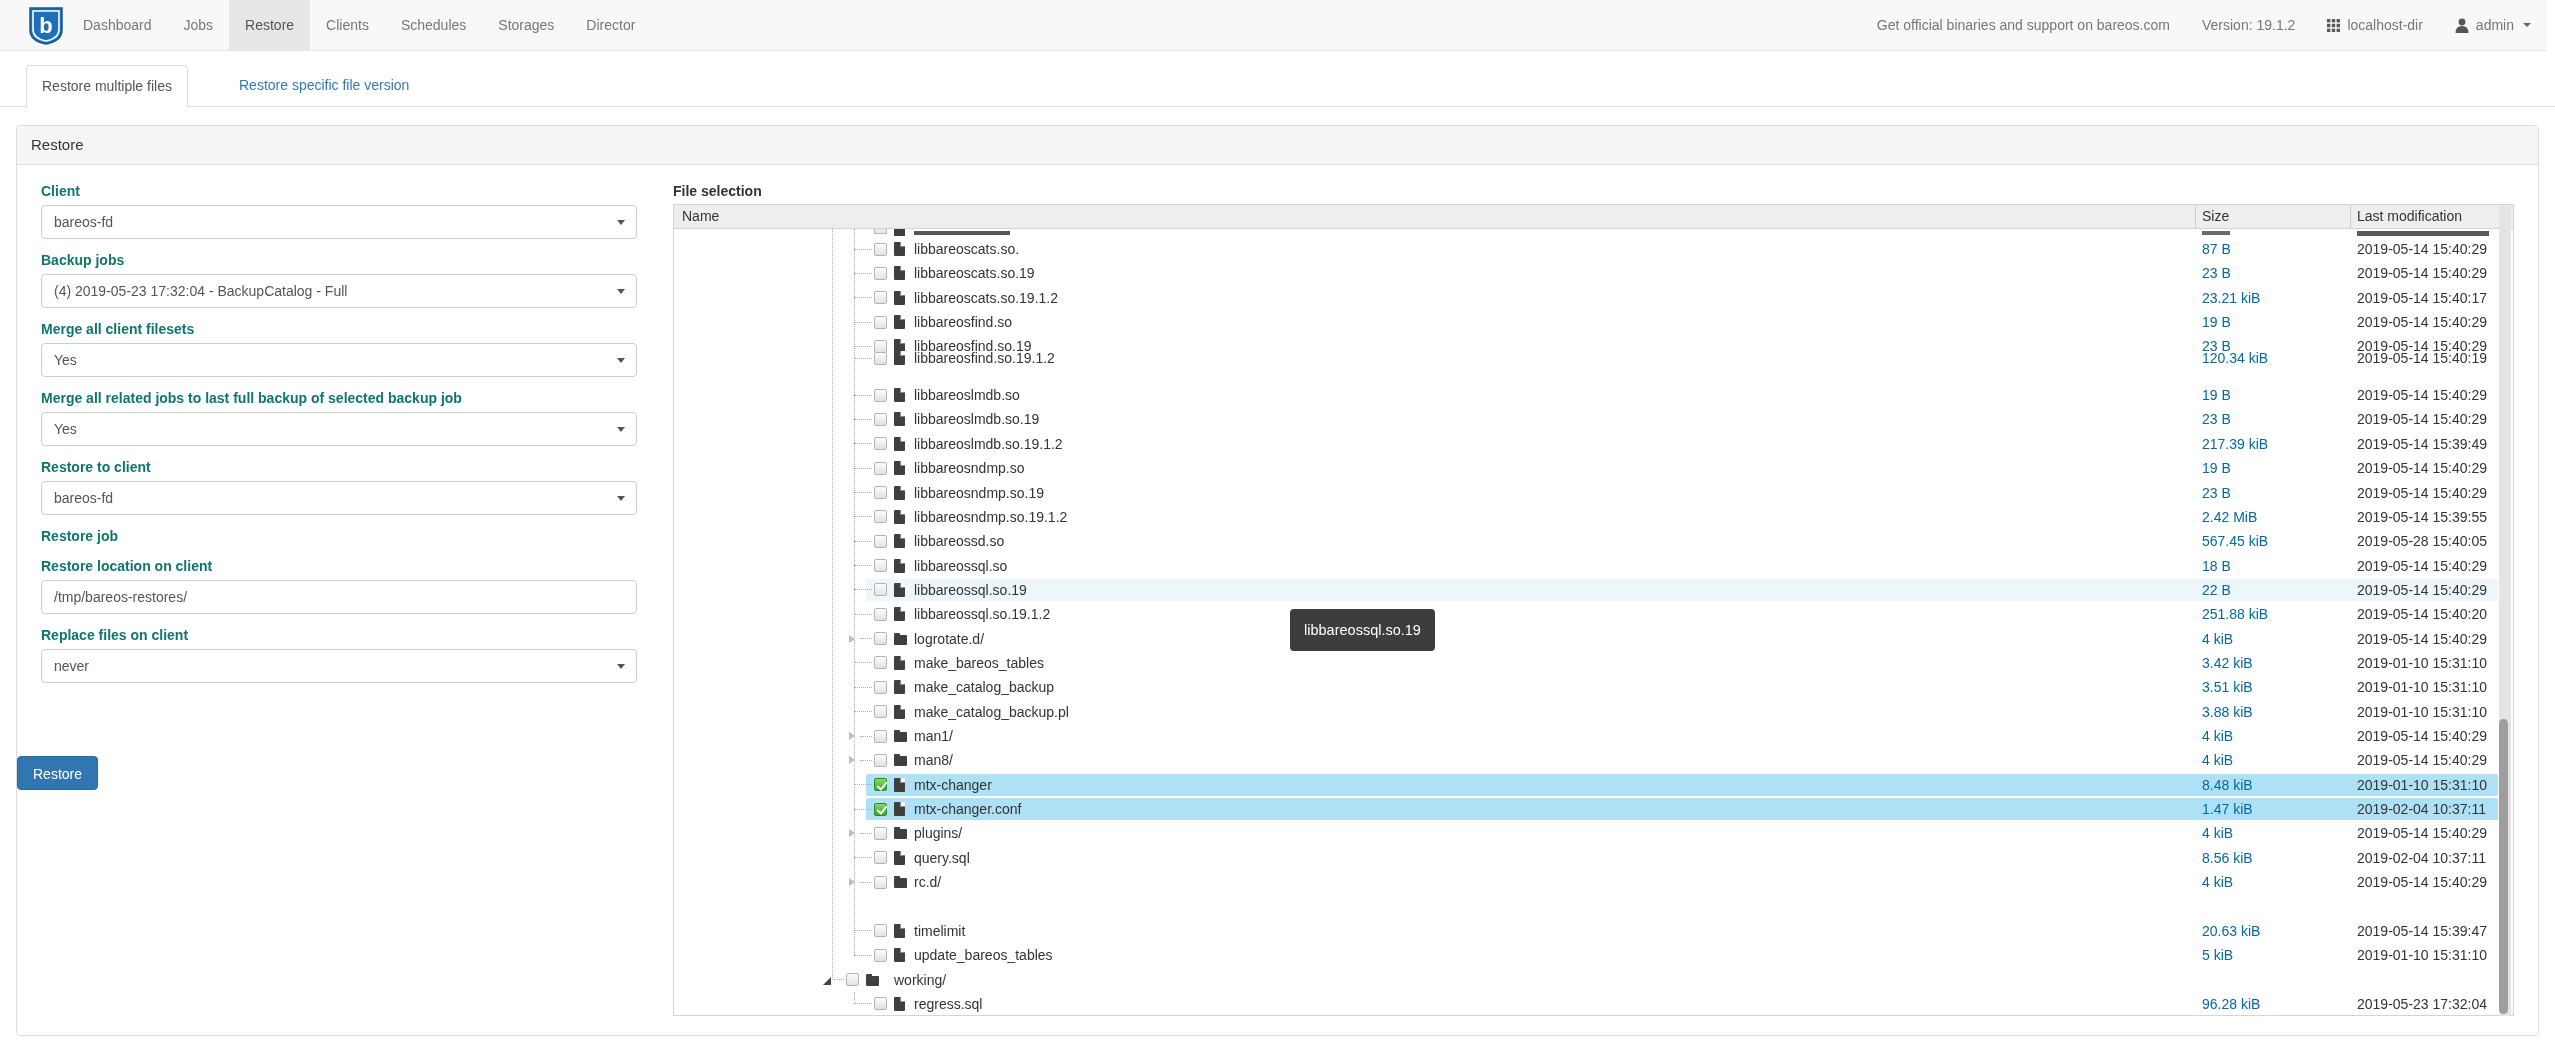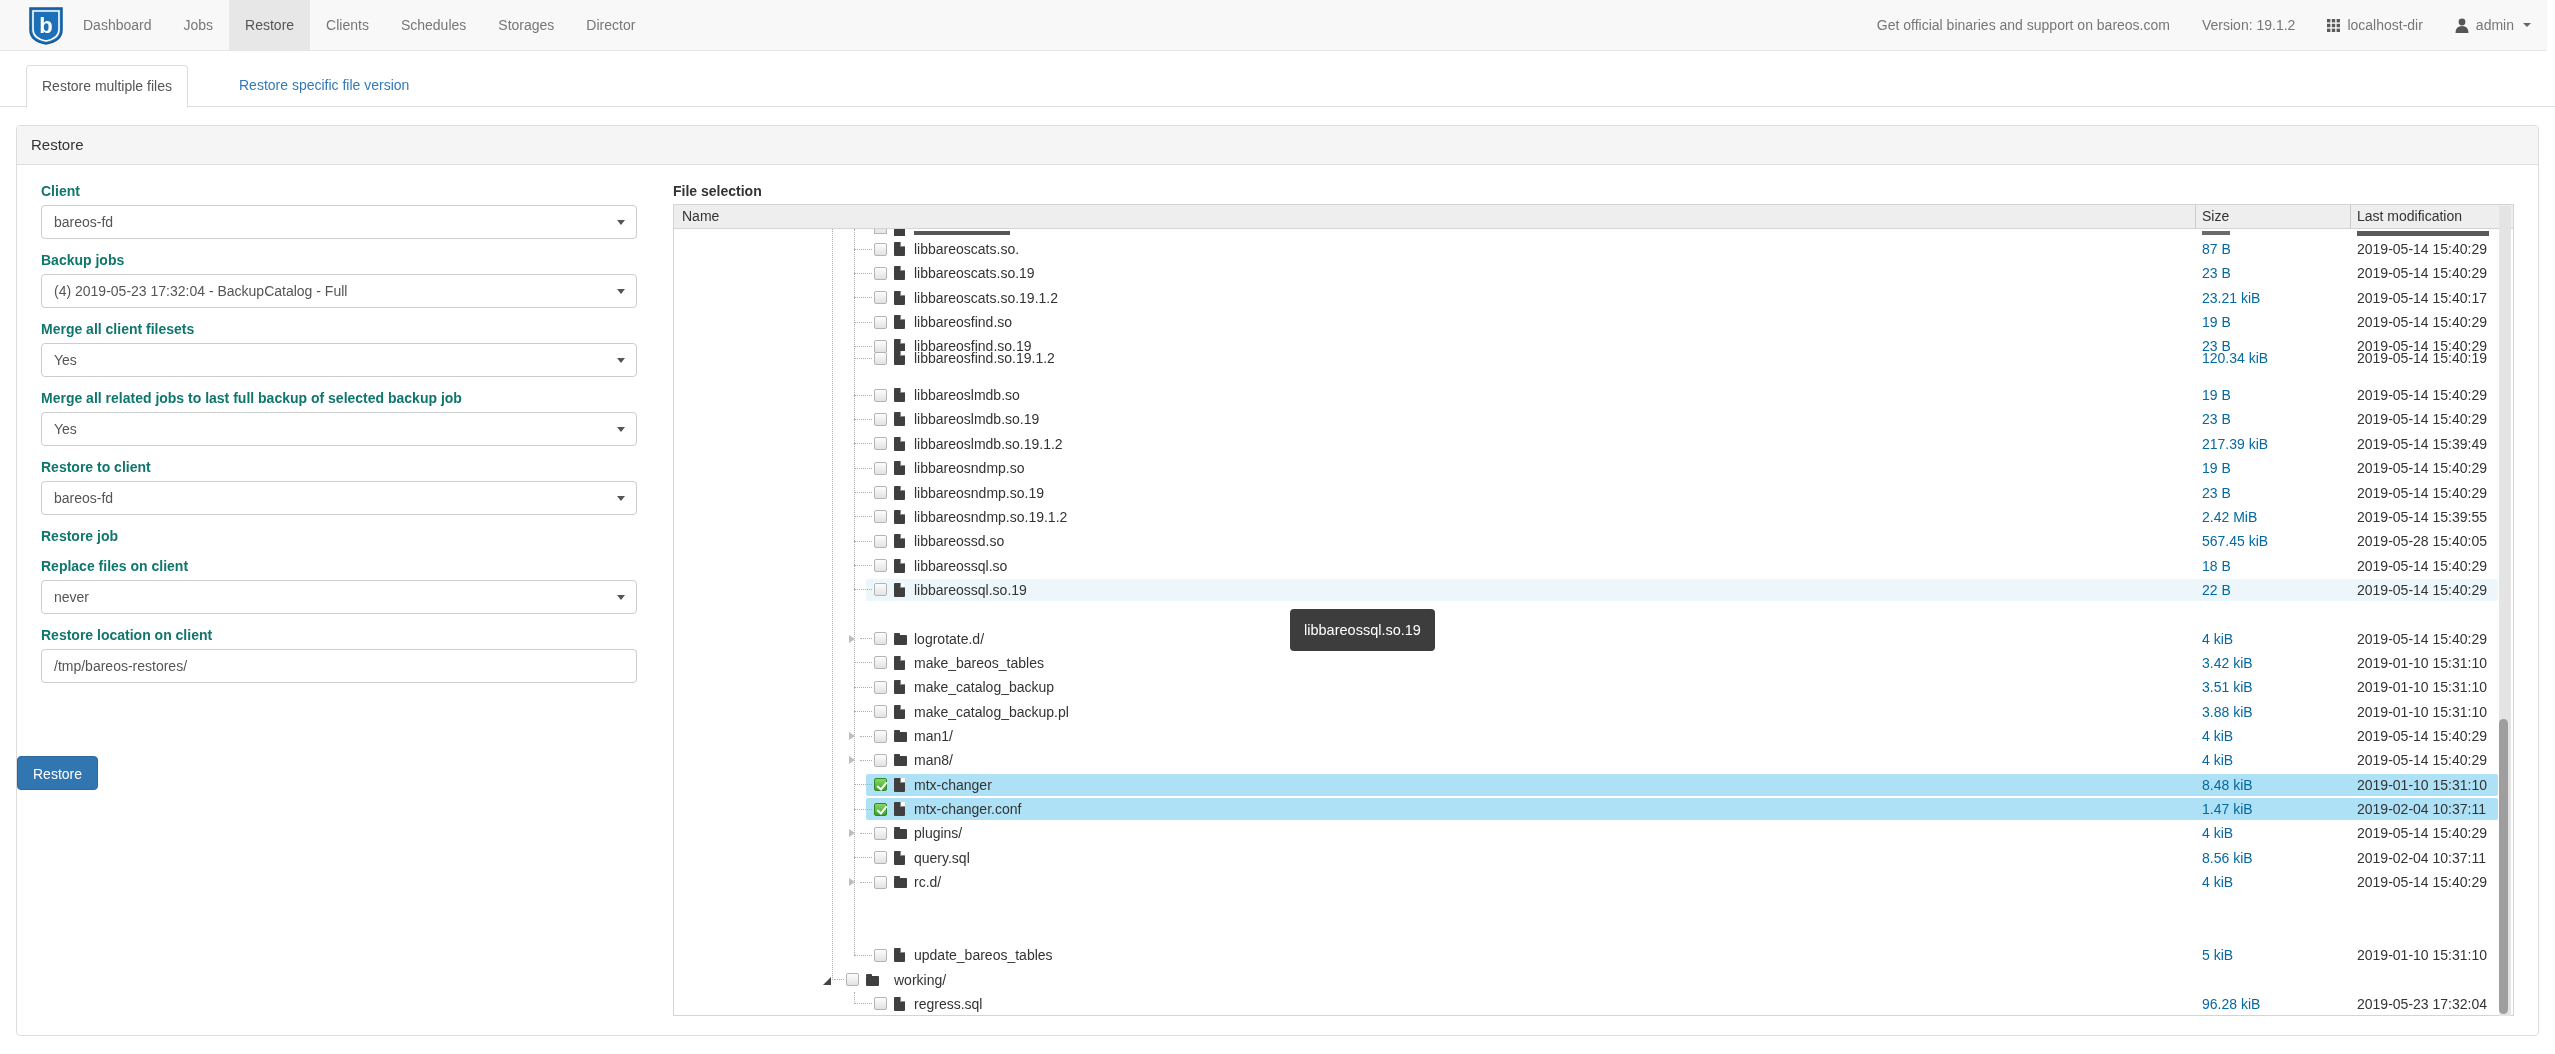--- a/index.html
+++ b/index.html
@@ -175,26 +175,26 @@
           <div class="control">Yes<span class="sel-caret"></span></div>
         </div>
         <div class="form-group">
           <label>Restore to client</label>
           <div class="control">bareos-fd<span class="sel-caret"></span></div>
         </div>
         <div class="form-group">
           <label>Restore job</label>
         </div>
         <div class="form-group">
+          <label>Restore location on client</label>
+          <div class="control">/tmp/bareos-restores/</div>
+        </div>
+        <div class="form-group">
           <label>Replace files on client</label>
           <div class="control">never<span class="sel-caret"></span></div>
-        </div>
-        <div class="form-group">
-          <label>Restore location on client</label>
-          <div class="control">/tmp/bareos-restores/</div>
         </div>
       </div>
     <div class="btn-primary">Restore</div>
 
     <div class="fs-title">File selection</div>
 
     <div class="fs-table">
       <div class="fs-header">
         <span class="h-name">Name</span>
         <span class="h-size">Size</span>
@@ -327,20 +327,28 @@
           </div>
           <div class="t-row" style="top: 348.9px;">
             <div class="row-bg" style="background: rgb(237, 246, 251);"></div>
             <div class="hconn" style="top: 11.5px; left: 180px; width: 18px;"></div>
             <div class="cbx" style="left: 200px;"></div>
             <div class="icon-file" style="left: 220px;"></div>
             <span class="fname" style="left: 240px;">libbareossql.so.19</span>
             <span class="fsize">22 B</span>
             <span class="fdate">2019-05-14 15:40:29</span>
           </div>
+          <div class="t-row" style="top: 373.25px;">
+            <div class="hconn" style="top: 11.5px; left: 180px; width: 18px;"></div>
+            <div class="cbx" style="left: 200px;"></div>
+            <div class="icon-file" style="left: 220px;"></div>
+            <span class="fname" style="left: 240px;">libbareossql.so.19.1.2</span>
+            <span class="fsize">251.88 kiB</span>
+            <span class="fdate">2019-05-14 15:40:20</span>
+          </div>
           <div class="t-row" style="top: 397.6px;">
             <div class="hconn" style="top: 11.5px; left: 186px; width: 12px;"></div>
             <div class="exp-closed"></div>
             <div class="cbx" style="left: 200px;"></div>
             <div class="icon-folder" style="left: 220px;"></div>
             <span class="fname" style="left: 240px;">logrotate.d/</span>
             <span class="fsize">4 kiB</span>
             <span class="fdate">2019-05-14 15:40:29</span>
           </div>
           <div class="t-row" style="top: 421.95px;">
@@ -421,20 +429,28 @@
             <span class="fdate">2019-02-04 10:37:11</span>
           </div>
           <div class="t-row" style="top: 641.1px;">
             <div class="hconn" style="top: 11.5px; left: 186px; width: 12px;"></div>
             <div class="exp-closed"></div>
             <div class="cbx" style="left: 200px;"></div>
             <div class="icon-folder" style="left: 220px;"></div>
             <span class="fname" style="left: 240px;">rc.d/</span>
             <span class="fsize">4 kiB</span>
             <span class="fdate">2019-05-14 15:40:29</span>
+          </div>
+          <div class="t-row" style="top: 689.8px;">
+            <div class="hconn" style="top: 11.5px; left: 180px; width: 18px;"></div>
+            <div class="cbx" style="left: 200px;"></div>
+            <div class="icon-file" style="left: 220px;"></div>
+            <span class="fname" style="left: 240px;">timelimit</span>
+            <span class="fsize">20.63 kiB</span>
+            <span class="fdate">2019-05-14 15:39:47</span>
           </div>
           <div class="t-row" style="top: 714.15px;">
             <div class="hconn" style="top: 11.5px; left: 180px; width: 18px;"></div>
             <div class="cbx" style="left: 200px;"></div>
             <div class="icon-file" style="left: 220px;"></div>
             <span class="fname" style="left: 240px;">update_bareos_tables</span>
             <span class="fsize">5 kiB</span>
             <span class="fdate">2019-01-10 15:31:10</span>
           </div>
           <div class="t-row" style="top: 738.5px;">

